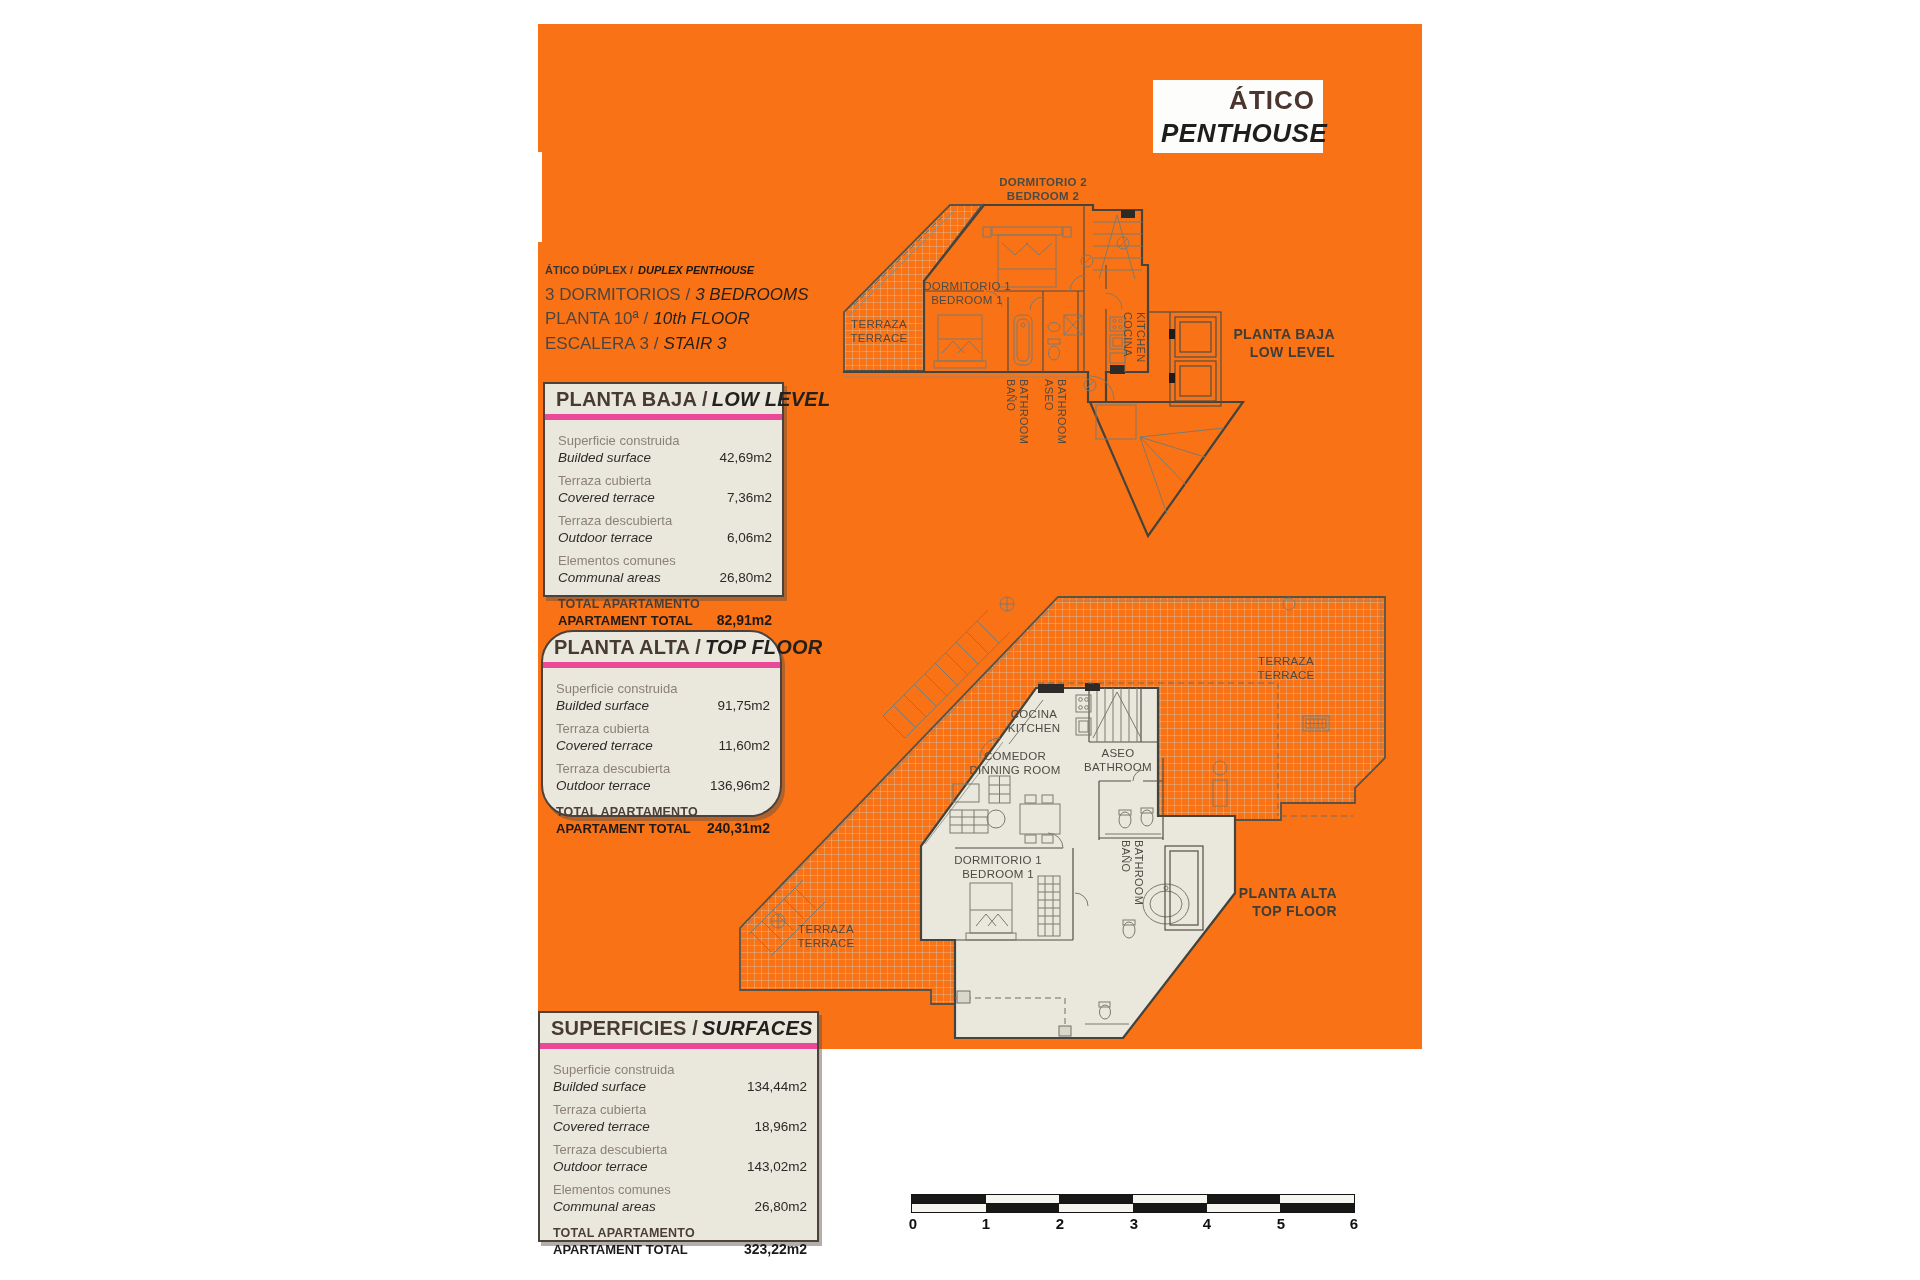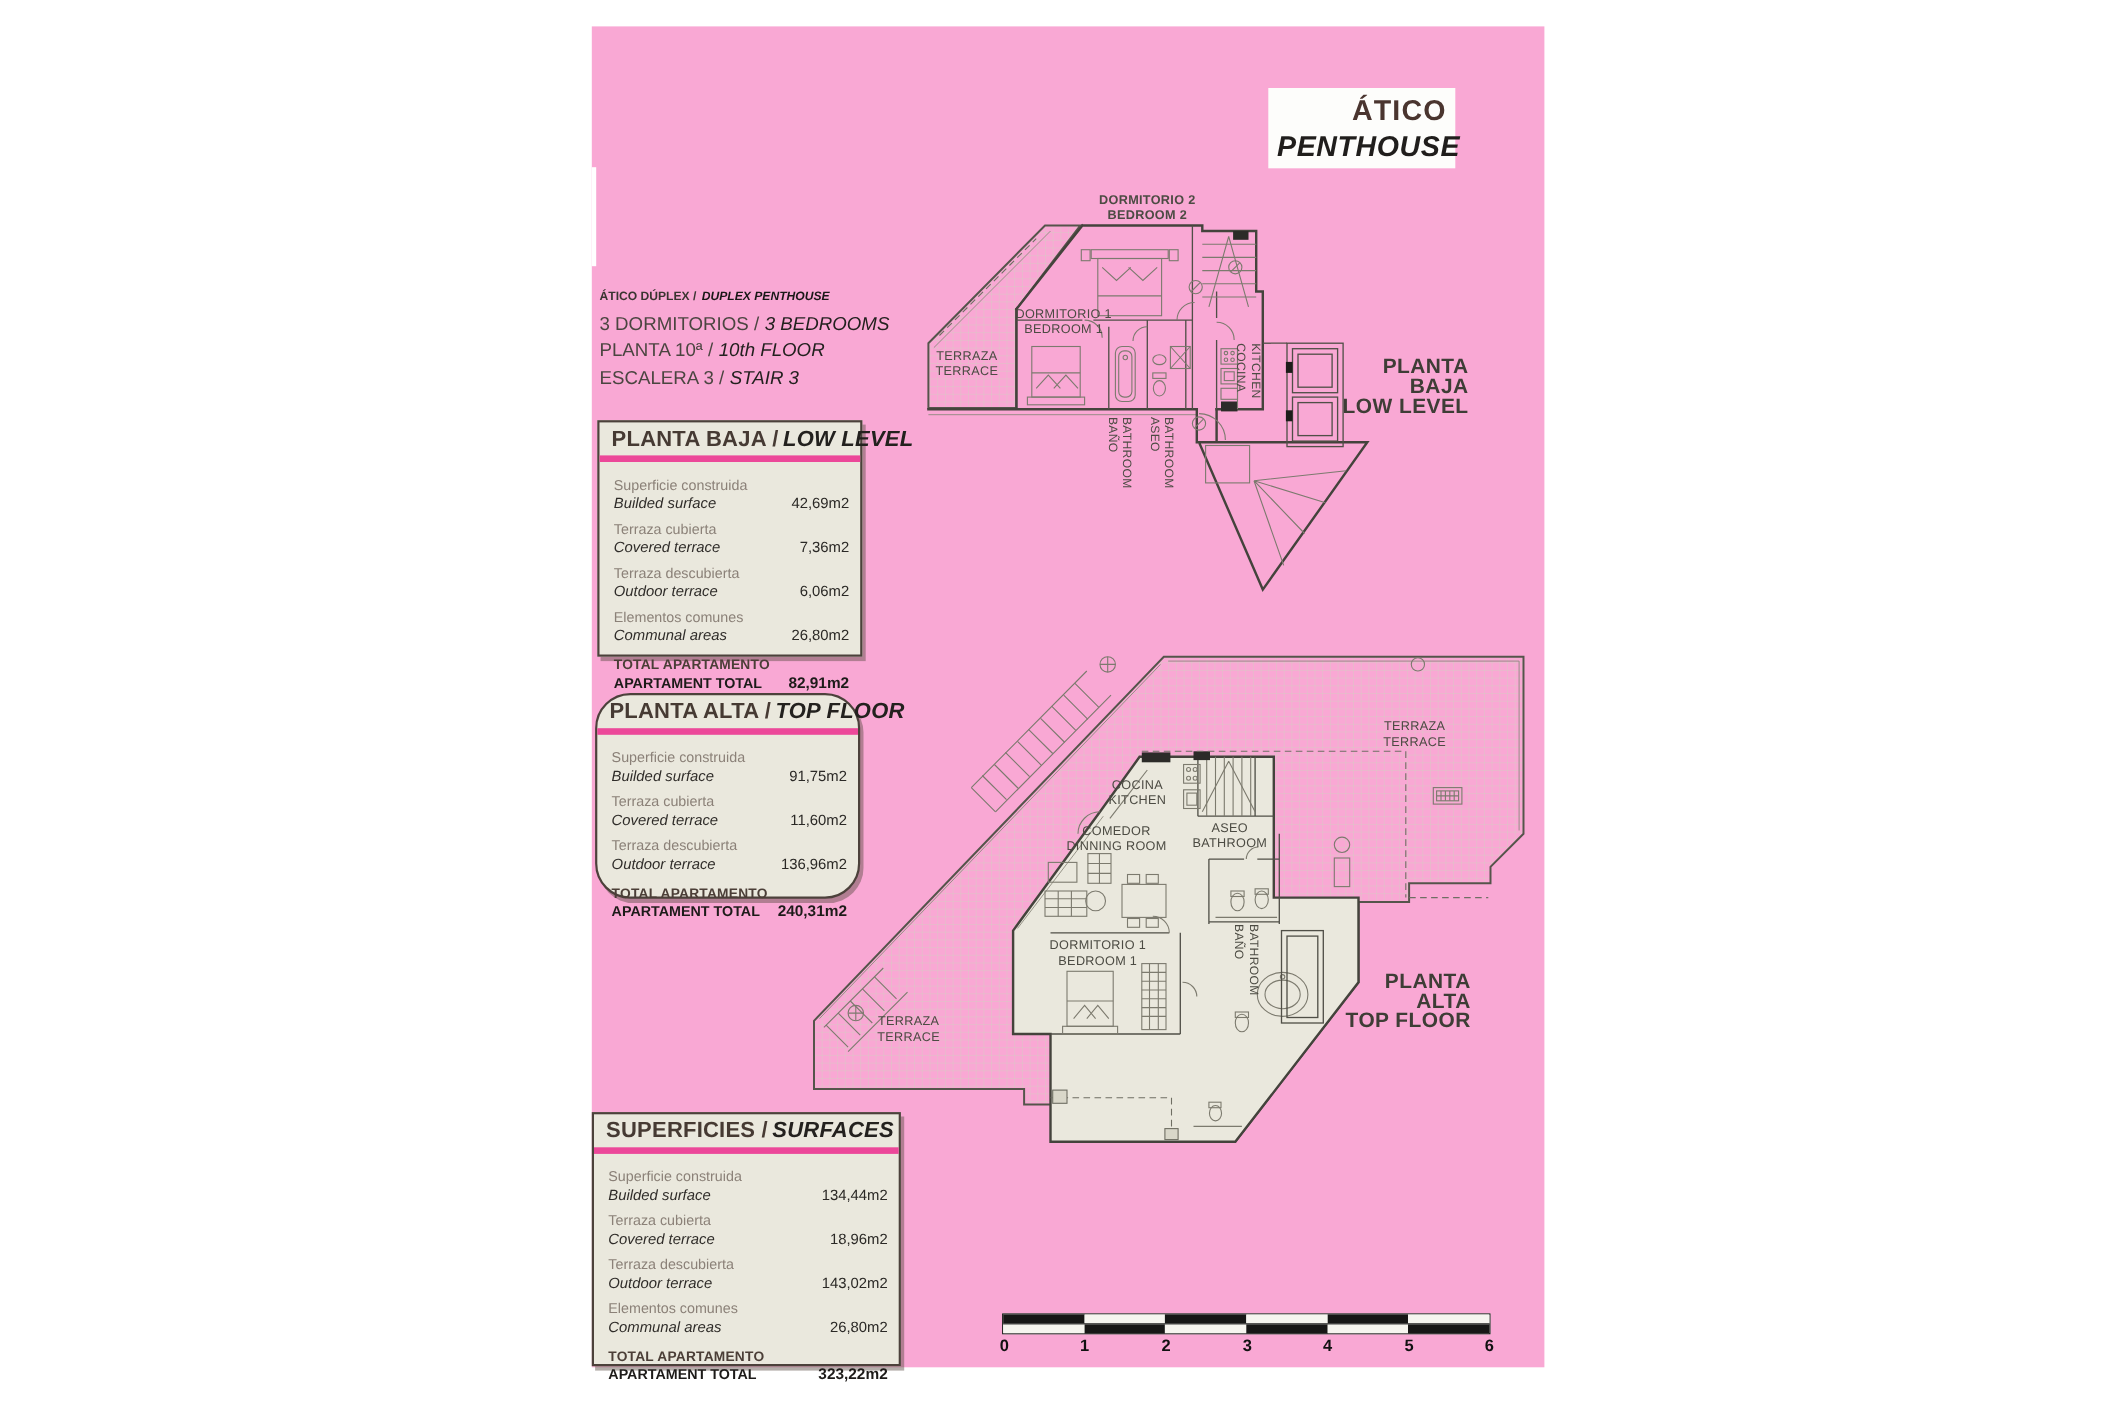--- a/index.html
+++ b/index.html
@@ -1,18 +1,18 @@
 <!DOCTYPE html>
 <html><head>
 <meta charset="utf-8">
 <style>
   html,body{margin:0;padding:0;background:#ffffff;width:1920px;height:1280px;overflow:hidden;
     font-family:"Liberation Sans","DejaVu Sans",sans-serif;}
   #canvas{position:relative;width:1920px;height:1280px;background:#ffffff;}
-  #sheet{position:absolute;left:538px;top:24px;width:866px;height:1219px;background:#f9a8d4;}
+  #sheet{position:absolute;left:538px;top:24px;width:866px;height:1025px;background:#f97316;padding-left:18px;}
   .notch{position:absolute;left:0;top:128px;width:4px;height:90px;background:#ffffff;}
 
   
   .title-box{position:absolute;left:615px;top:56px;width:170px;height:73px;background:#fdfdfb;
     display:flex;flex-direction:column;justify-content:center;padding:0 8px;box-sizing:border-box;text-align:right;}
   .title-box .t1{font-size:26px;font-weight:bold;color:#4a352f;letter-spacing:1px;line-height:32px;}
   .title-box .t2{font-size:26px;font-weight:bold;font-style:italic;color:#201e1c;letter-spacing:.5px;line-height:34px;}
 
   
   .info{position:absolute;left:7px;top:234px;width:360px;}
@@ -37,21 +37,21 @@
   .srow.total .es{font-size:12.5px;font-weight:bold;color:#4b3e37;letter-spacing:.2px;}
   .srow.total .main .en{font-style:normal;font-weight:bold;font-size:13px;color:#1d1b19;}
   .srow.total .main .val{font-weight:bold;font-size:14px;color:#1d1b19;}
 
   
   .plan{position:absolute;}
   .plan svg{position:absolute;left:0;top:0;}
   .plbl{position:absolute;text-align:center;font-size:11.5px;line-height:14px;color:#4c4b43;letter-spacing:.3px;}
   .vlbl{position:absolute;writing-mode:vertical-lr;text-orientation:sideways;font-size:11px;
     line-height:13px;letter-spacing:.3px;color:#4c4b43;}
-  .caption{position:absolute;font-size:19px;line-height:18px;font-weight:bold;color:#3e3d36;
+  .caption{position:absolute;font-size:14px;line-height:18px;font-weight:bold;color:#3e3d36;
     letter-spacing:.4px;text-align:right;}
 
   
   .wall{fill:none;stroke:#44433c;stroke-width:2.2;stroke-linecap:square;}
   .wall2{fill:none;stroke:#504f47;stroke-width:1.2;}
   .furn{fill:none;stroke:#7c7a6e;stroke-width:1;}
   .thin{fill:none;stroke:#8b897c;stroke-width:.8;}
   .dash{fill:none;stroke:#6f6e63;stroke-width:1;stroke-dasharray:6 4;}
   .hatch{stroke:#55544b;stroke-width:1.8;}
   .room{stroke:#44433c;stroke-width:2.2;}

